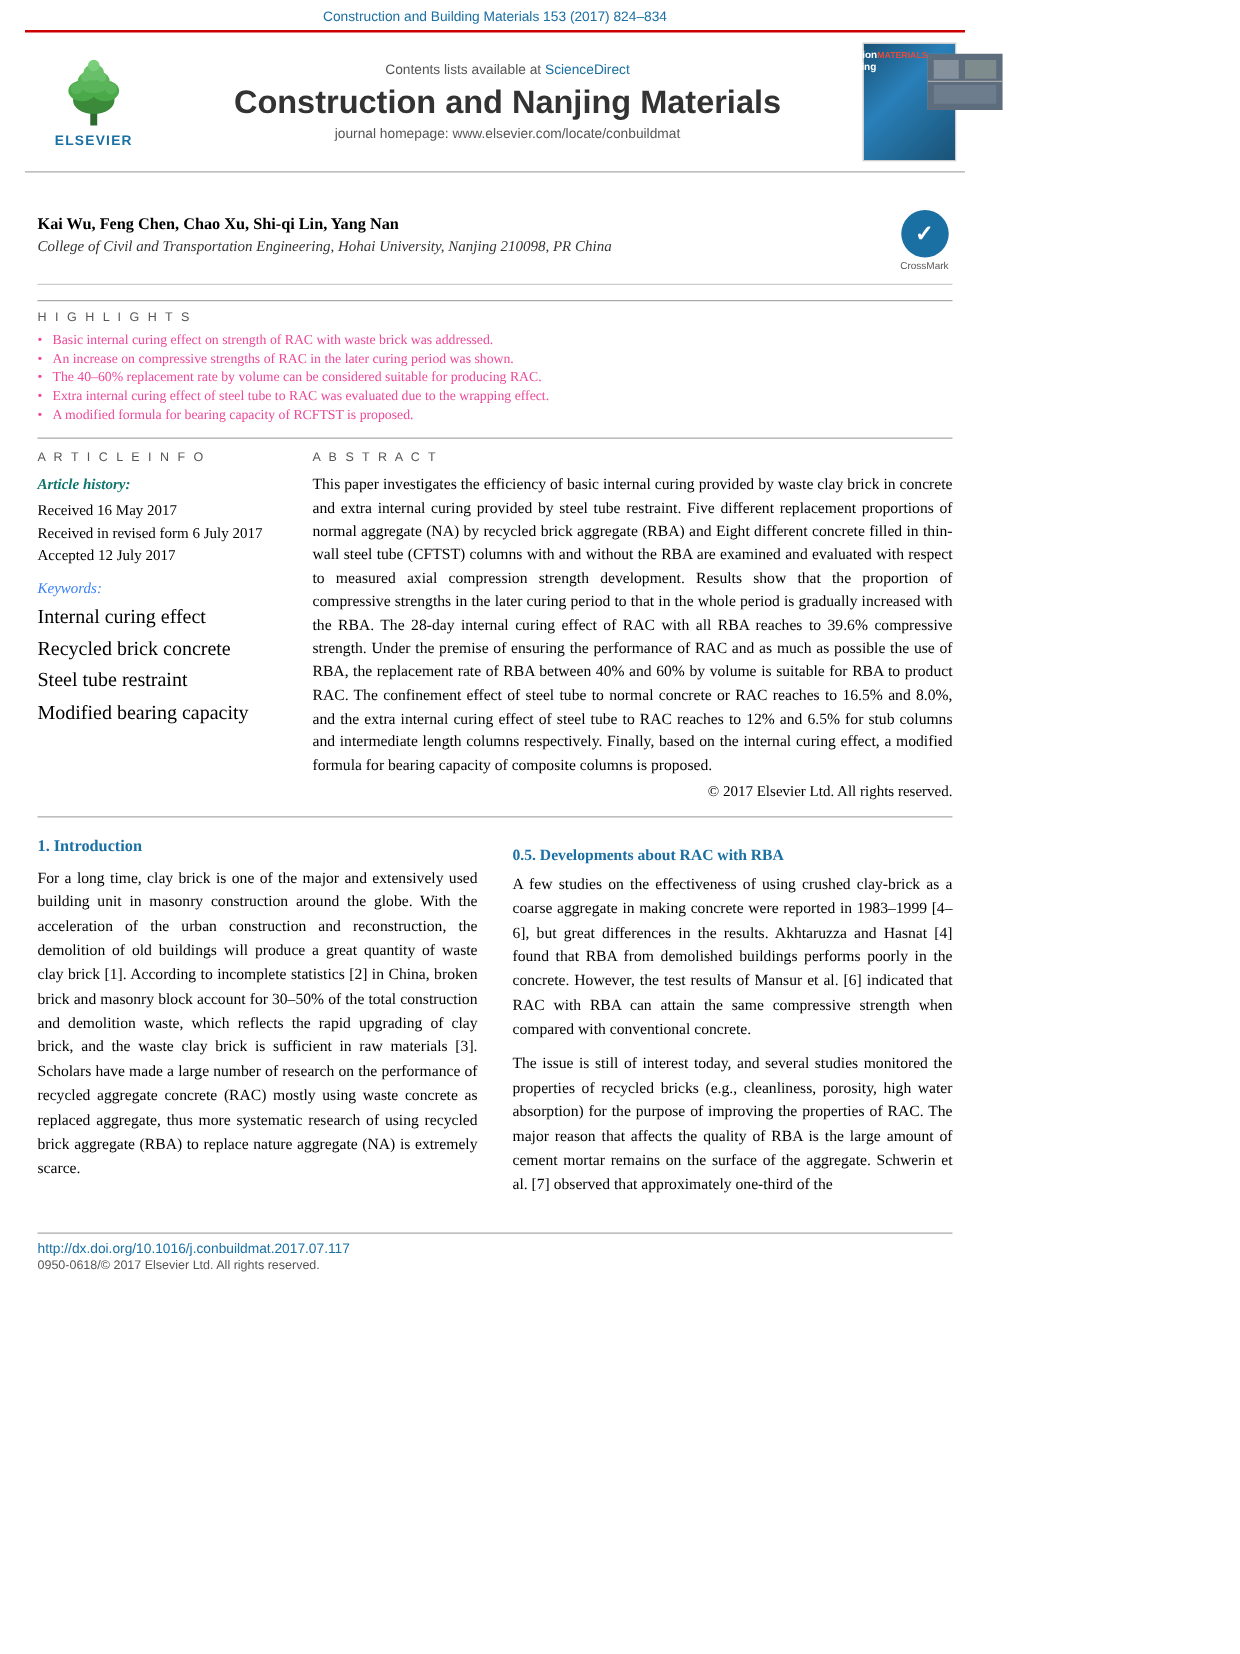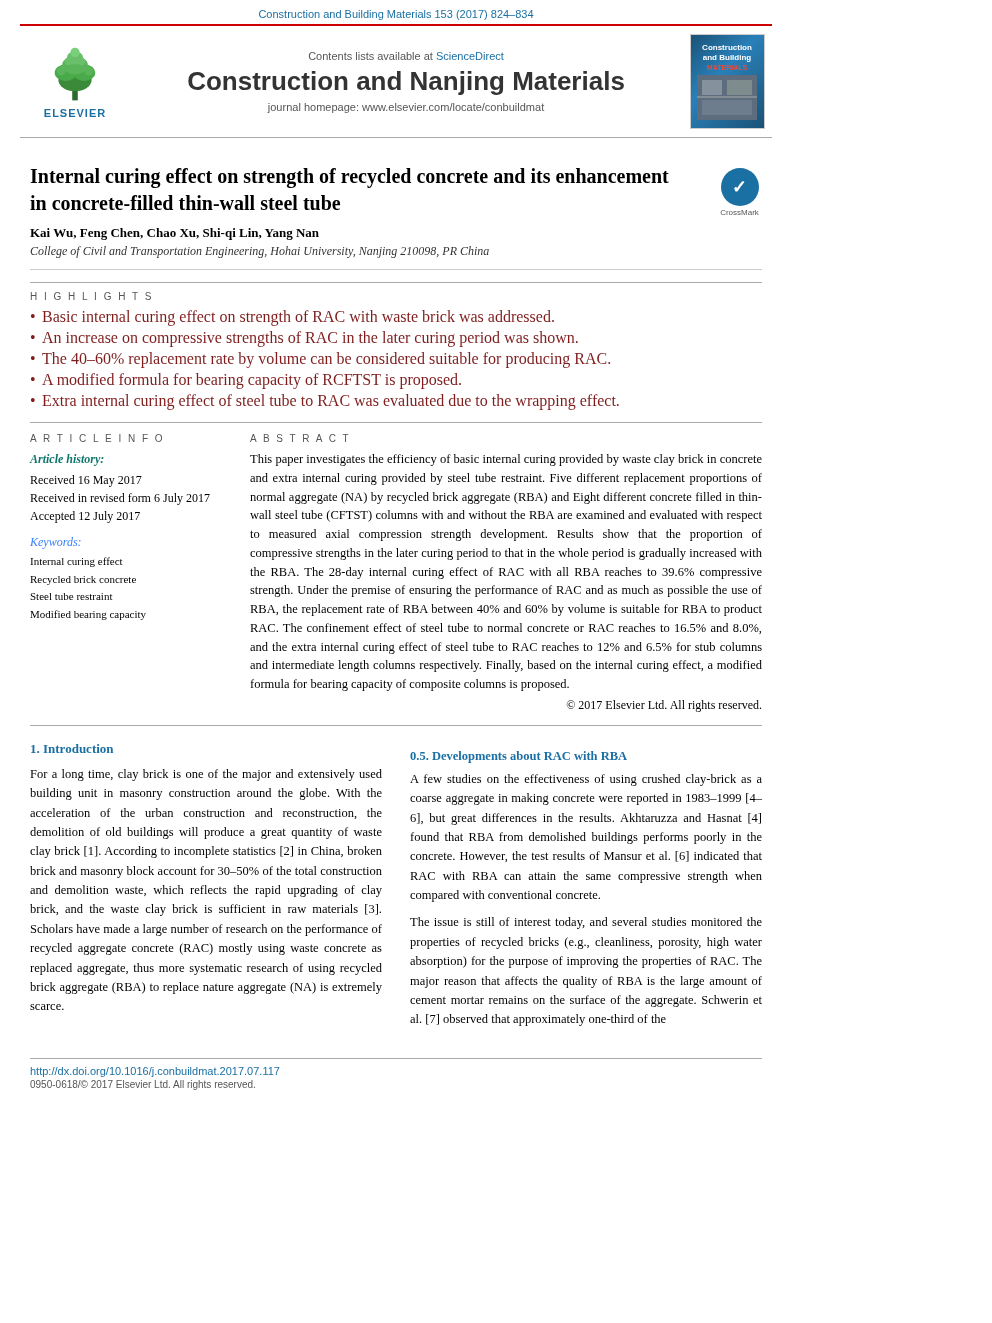--- a/index.html
+++ b/index.html
@@ -91,22 +91,22 @@
       display: flex;
       align-items: center;
       justify-content: center;
     }
     .journal-cover {
       width: 75px;
       height: 95px;
       background: linear-gradient(135deg, #1a5276 0%, #2980b9 40%, #1a5276 100%);
       border: 1px solid #ccc;
       display: flex;
-      flex-direction: column;
-      align-items: center;
+      flex-direction: row;
+      align-items: flex-start;
       justify-content: center;
       padding: 4px;
       color: white;
       font-family: Arial, sans-serif;
     }
     .journal-cover-title {
       font-size: 8px;
       font-weight: bold;
       text-align: center;
       line-height: 1.2;
@@ -196,22 +196,22 @@
       letter-spacing: 2px;
       color: #555;
       margin-bottom: 6px;
     }
     .highlights-list {
       list-style: none;
       padding: 0;
       margin: 0 0 8px 0;
     }
     .highlights-list li {
-      font-size: 16px;
-      color: #7f1d1d;
+      font-size: 11px;
+      color: #ec4899;
       margin-bottom: 3px;
       padding-left: 12px;
       position: relative;
     }
     .highlights-list li::before {
       content: '•';
       position: absolute;
       left: 0;
     }
 
@@ -251,21 +251,21 @@
     }
     .keywords-label {
       font-style: italic;
       font-size: 12px;
       font-weight: normal;
       color: #3b82f6;
       margin-top: 10px;
       margin-bottom: 3px;
     }
     .keyword-item {
-      font-size: 11px;
+      font-size: 16px;
       color: #000;
       line-height: 1.6;
     }
 
     .abstract-label {
       font-family: Arial, sans-serif;
       font-size: 10px;
       letter-spacing: 2px;
       color: #555;
       margin-bottom: 6px;
@@ -395,38 +395,37 @@
           </svg>
         </div>
       </div>
     </div>
   </div>
 
   <div class="content">
 
     <div class="article-title-section">
       <div style="flex:1; padding-right:15px;">
-        <div class="article-title">Internal curing effect on strength of recycled concrete and its enhancement in concrete-filled thin-wall steel tube</div>
         <div class="authors">Kai Wu, Feng Chen, Chao Xu, Shi-qi Lin, Yang Nan</div>
         <div class="affiliation">College of Civil and Transportation Engineering, Hohai University, Nanjing 210098, PR China</div>
       </div>
       <div class="crossmark">
         <div class="crossmark-icon">✓</div>
         <div class="crossmark-label">CrossMark</div>
       </div>
     </div>
 
     <div class="section-divider"></div>
     <div class="section-label">H I G H L I G H T S</div>
     <ul class="highlights-list">
       <li>Basic internal curing effect on strength of RAC with waste brick was addressed.</li>
       <li>An increase on compressive strengths of RAC in the later curing period was shown.</li>
       <li>The 40–60% replacement rate by volume can be considered suitable for producing RAC.</li>
+      <li>Extra internal curing effect of steel tube to RAC was evaluated due to the wrapping effect.</li>
       <li>A modified formula for bearing capacity of RCFTST is proposed.</li>
-      <li>Extra internal curing effect of steel tube to RAC was evaluated due to the wrapping effect.</li>
     </ul>
 
     <div class="section-divider"></div>
     <div class="two-col">
 
       <div class="col-left">
         <div class="article-info-label">A R T I C L E   I N F O</div>
         <div class="info-subsection">Article history:</div>
         <div class="info-line">Received 16 May 2017</div>
         <div class="info-line">Received in revised form 6 July 2017</div>

